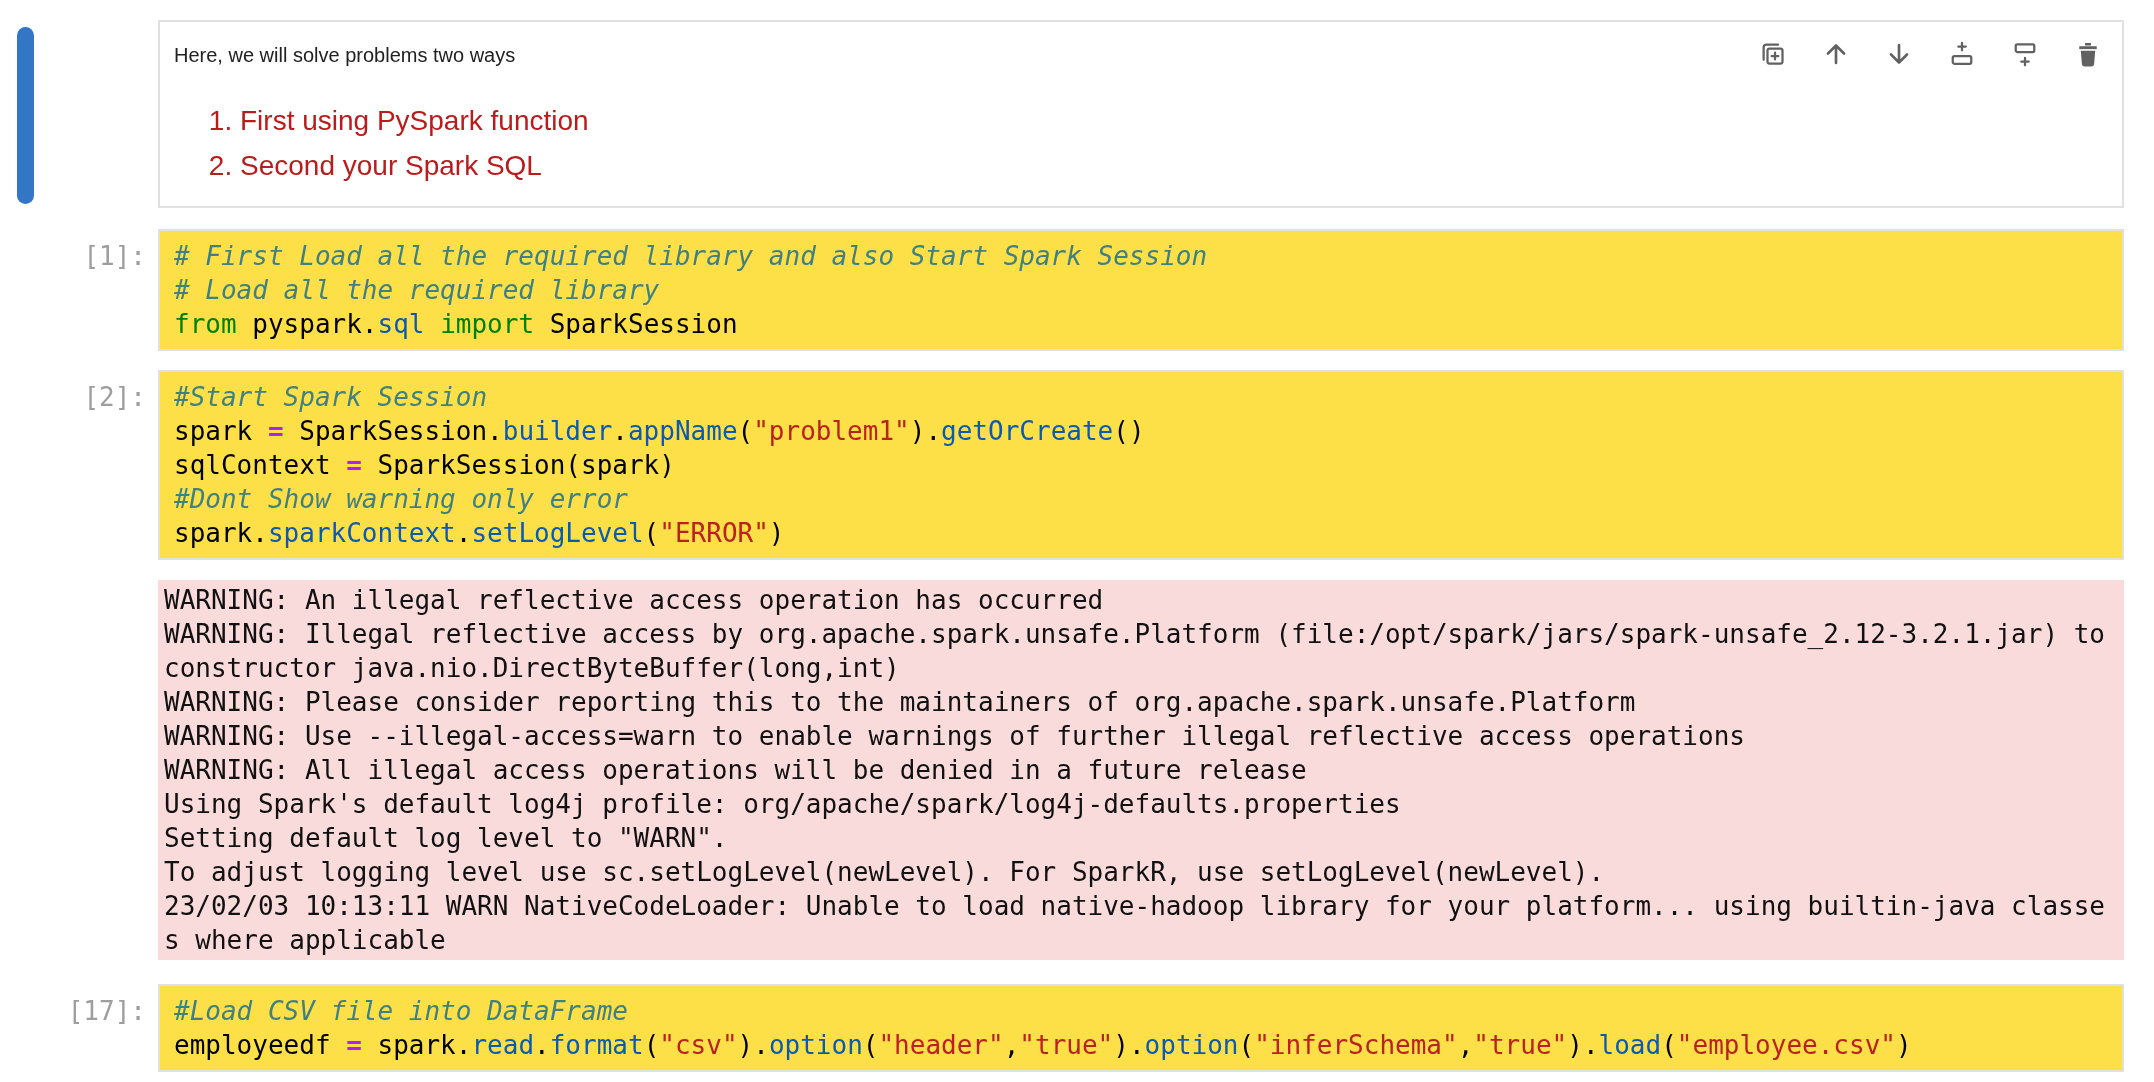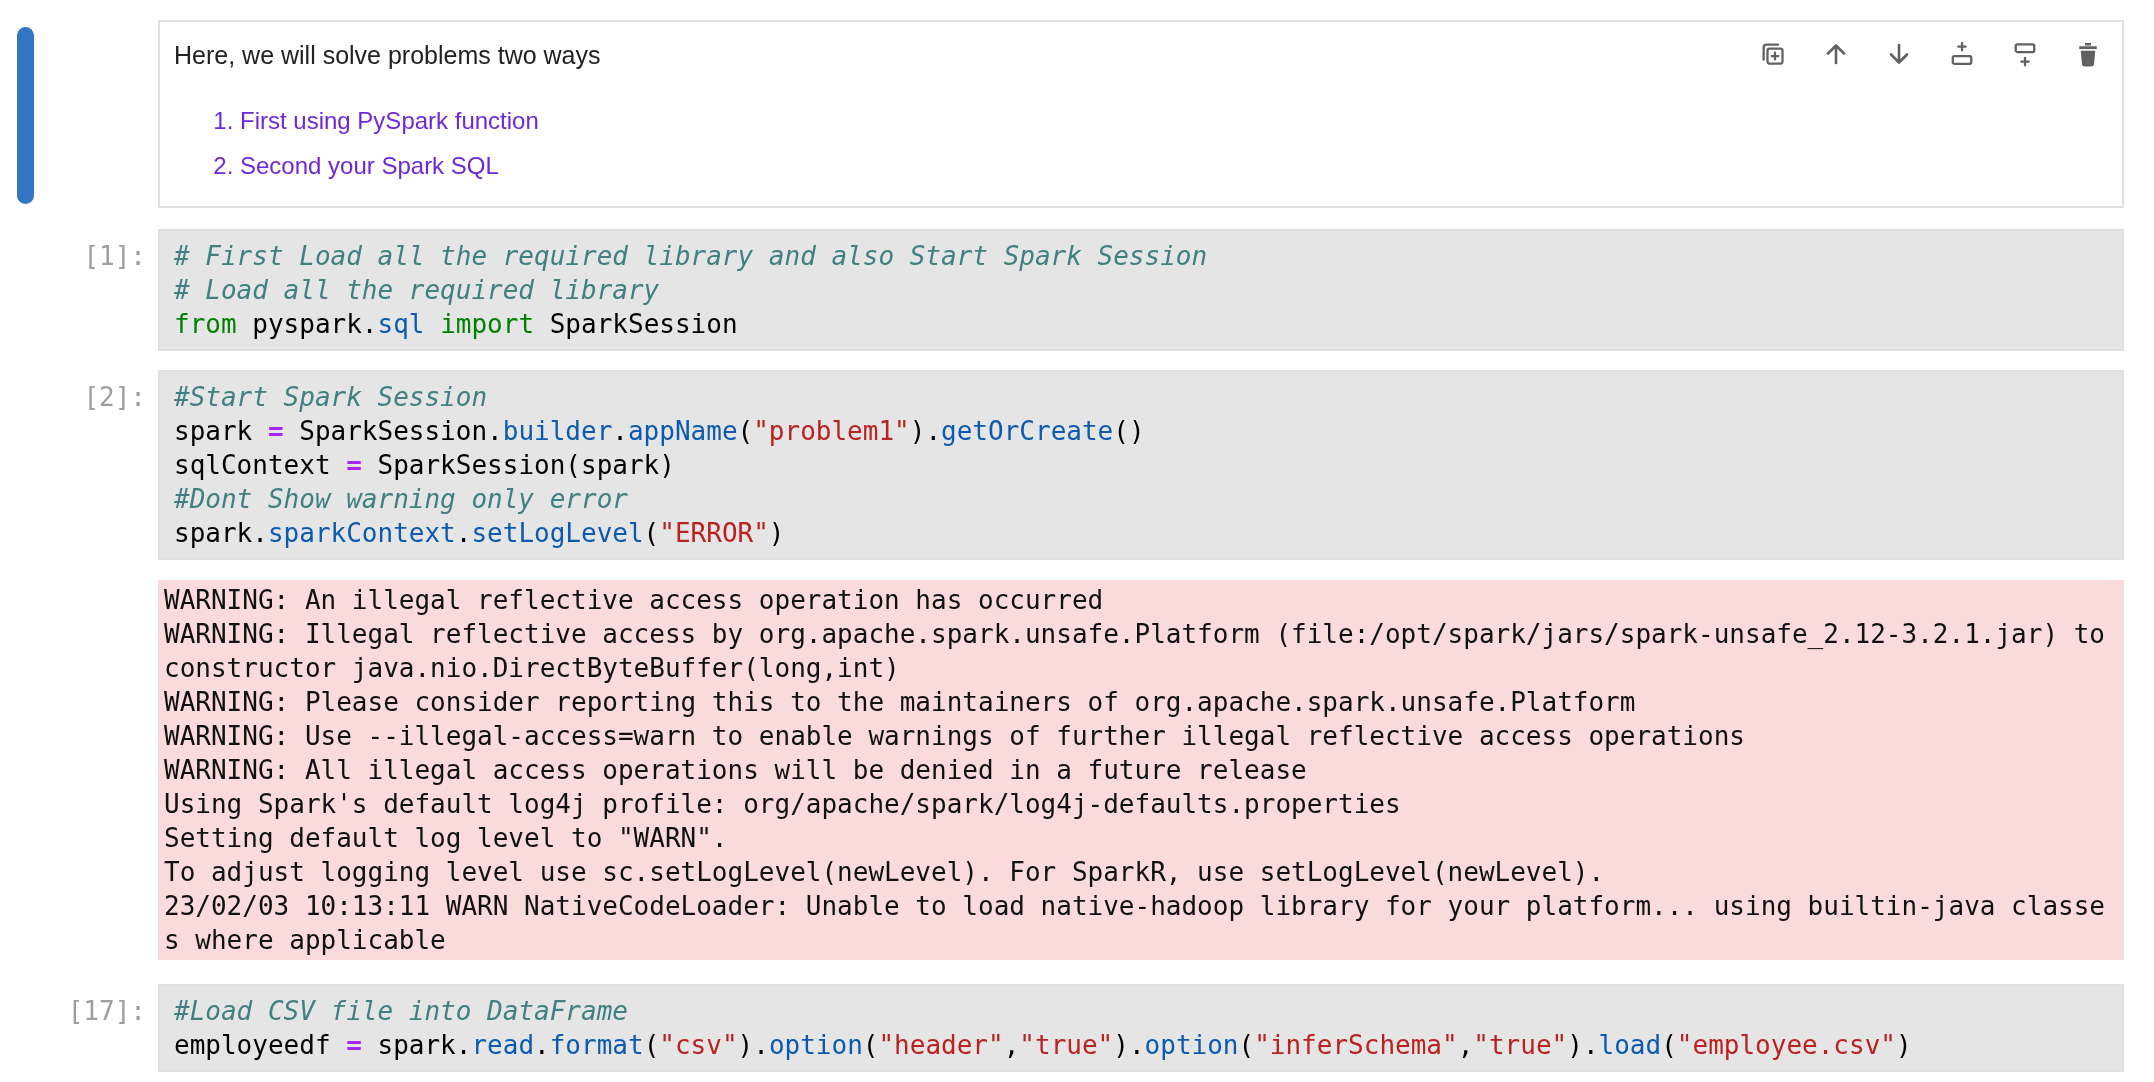--- a/index.html
+++ b/index.html
@@ -18,25 +18,25 @@
     flex:0 0 158px;width:158px;box-sizing:border-box;text-align:right;
     padding:10px 12px 0 0;color:#9e9e9e;
     font:26px/34px "DejaVu Sans Mono",monospace;
   }
   .cell-box{
     flex:1;box-sizing:border-box;border:2px solid #e0e0e0;min-width:0;
   }
   .md-box{
     background:#ffffff;padding:12px 16px 18px 14px;position:relative;
   }
-  .md-box p{margin:0;font-size:25px;line-height:42px;color:#212121;}
-  .md-box ol{margin:22px 0 0 0;padding-left:66px;font-size:24px;color:#6d28d9;}
+  .md-box p{margin:0;font-size:20px;line-height:42px;color:#212121;}
+  .md-box ol{margin:22px 0 0 0;padding-left:66px;font-size:28px;color:#b91c1c;}
   .md-box li{line-height:45px;}
   .code-box{
-    background:#e5e5e5;padding:8px 14px;color:#000;
+    background:#fde047;padding:8px 14px;color:#000;
     font:26px/34px "DejaVu Sans Mono",monospace;
     white-space:pre;overflow:hidden;
   }
   .line{height:34px;}
   .tok-c{color:#408080;font-style:italic;}
   .tok-k{color:#008000;font-weight:normal;}
   .tok-o{color:#AA22FF;font-weight:bold;}
   .tok-s{color:#BA2121;}
   .tok-p{color:#0B5AB0;}
   .tok-t{color:#000;}

